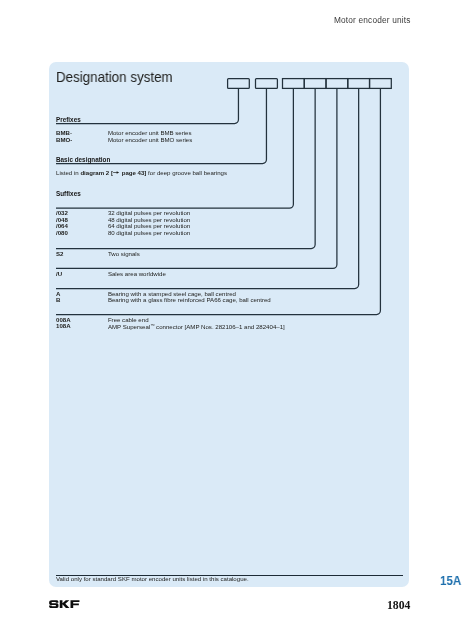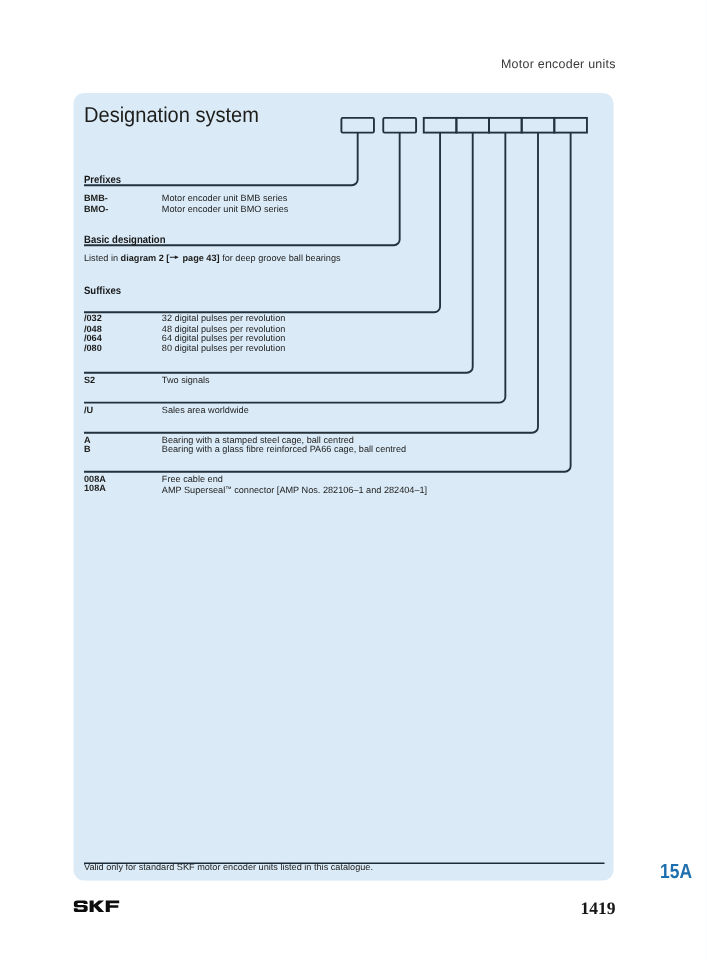--- a/index.html
+++ b/index.html
@@ -3,21 +3,21 @@
 <meta charset="utf-8">
 <title>Designation system</title>
 <style>
   html,body{margin:0;padding:0;background:#ffffff;}
   body{width:471px;height:640px;font-family:"Liberation Sans",sans-serif;
        -webkit-font-smoothing:antialiased;overflow:hidden;color:#231f20;}
   .page{position:relative;width:471px;height:640px;background:#fff;}
   #sections-host,.panel-title,.run-head,.footnote,.chapter-tab,.page-num{will-change:transform;}
 
   
-  .run-head{position:absolute;top:38px;left:334.0px;font-size:8.3px;line-height:9px;
+  .run-head{position:absolute;top:16px;left:334.0px;font-size:8.3px;line-height:9px;
             color:#3a3a3a;letter-spacing:.02em;white-space:nowrap;}
 
   
   .panel{position:absolute;left:49.3px;top:62px;width:359.3px;height:525px;
          background:#daeaf7;border-radius:7px;}
 
   .panel-title{position:absolute;left:56px;top:70.4px;font-size:14.3px;line-height:15px;
                color:#1d1d1b;white-space:nowrap;transform:scaleX(.935);transform-origin:0 0;}
 
   
@@ -150,15 +150,15 @@
 
         <path d="M0.5 7.4 C0.5 3.0 3.6 0.5 9.0 0.5 H24.0 C28.6 0.5 31.0 2.6 31.0 6.3 V8.6 H22.4 V7.6 C22.4 6.6 21.8 6.1 20.6 6.1 H10.6 C9.4 6.1 8.8 6.6 8.8 7.6 V9.2 C8.8 10.2 9.4 10.7 10.6 10.7 H24.2 C28.8 10.7 31.2 12.8 31.2 16.5 V20.0 C31.2 24.0 28.2 26.5 23.0 26.5 H8.0 C3.0 26.5 0.3 24.2 0.3 20.3 V17.9 H8.9 V19.1 C8.9 20.1 9.5 20.6 10.7 20.6 H20.9 C22.1 20.6 22.7 20.1 22.7 19.1 V17.3 C22.7 16.3 22.1 15.8 20.9 15.8 H7.3 C2.8 15.8 0.5 13.7 0.5 10.0 Z"></path>
 
         <path d="M35.5 0.5 H44.4 V10.0 L55.4 0.5 H67.2 L53.8 11.7 L68.0 26.5 H56.3 L44.4 13.9 V26.5 H35.5 Z"></path>
 
         <path d="M71.0 0.5 H100.6 V6.6 H79.9 V11.0 H98.6 V16.9 H79.9 V26.5 H71.0 Z"></path>
       </g>
     </svg>
   </div>
 
-  <div class="page-num">1419</div>
+  <div class="page-num">1804</div>
 
 </div>
 
 </body></html>

